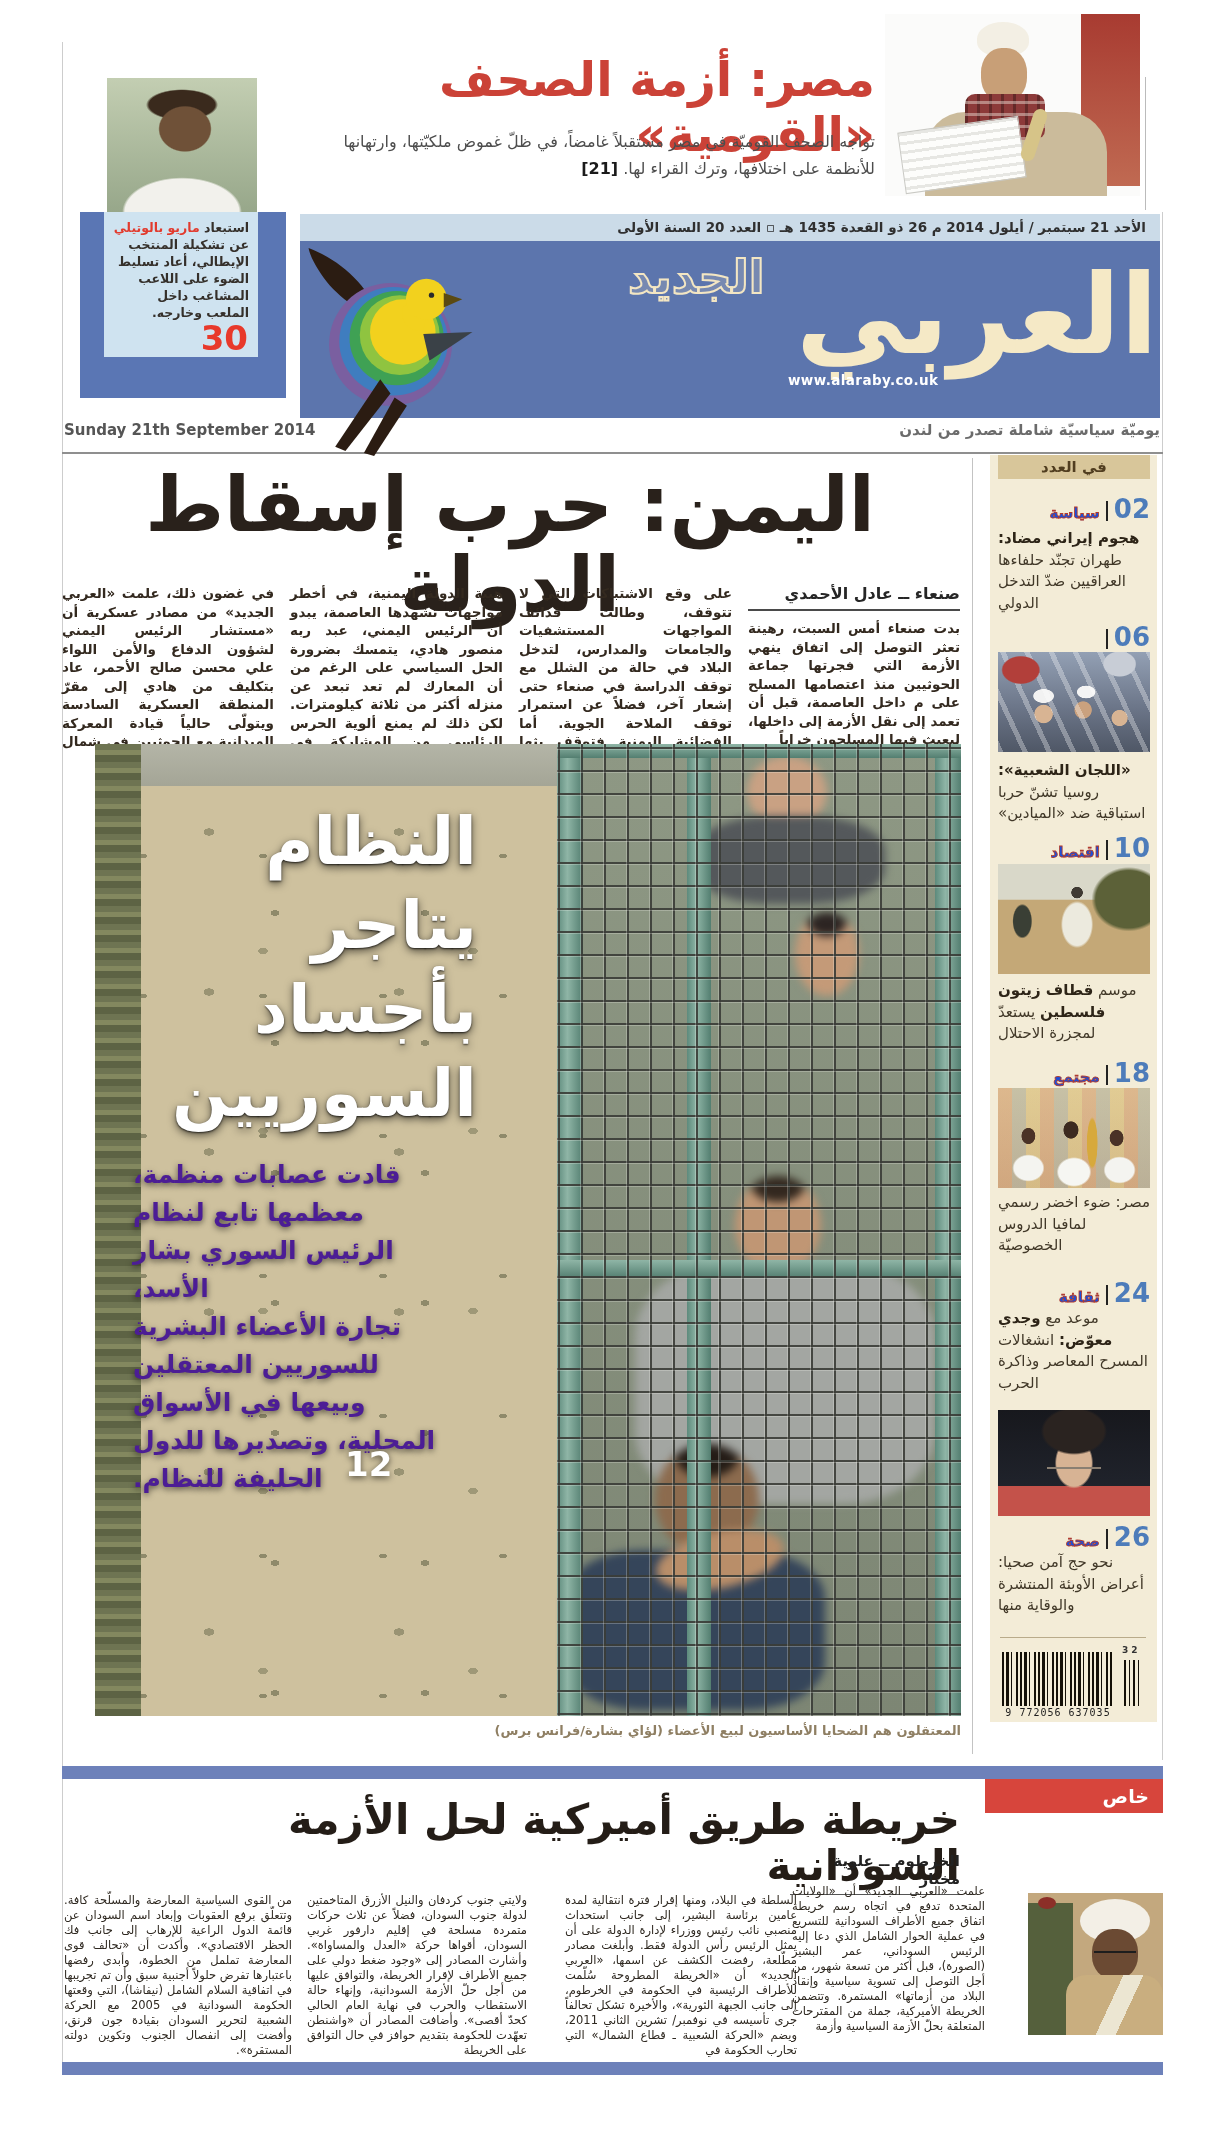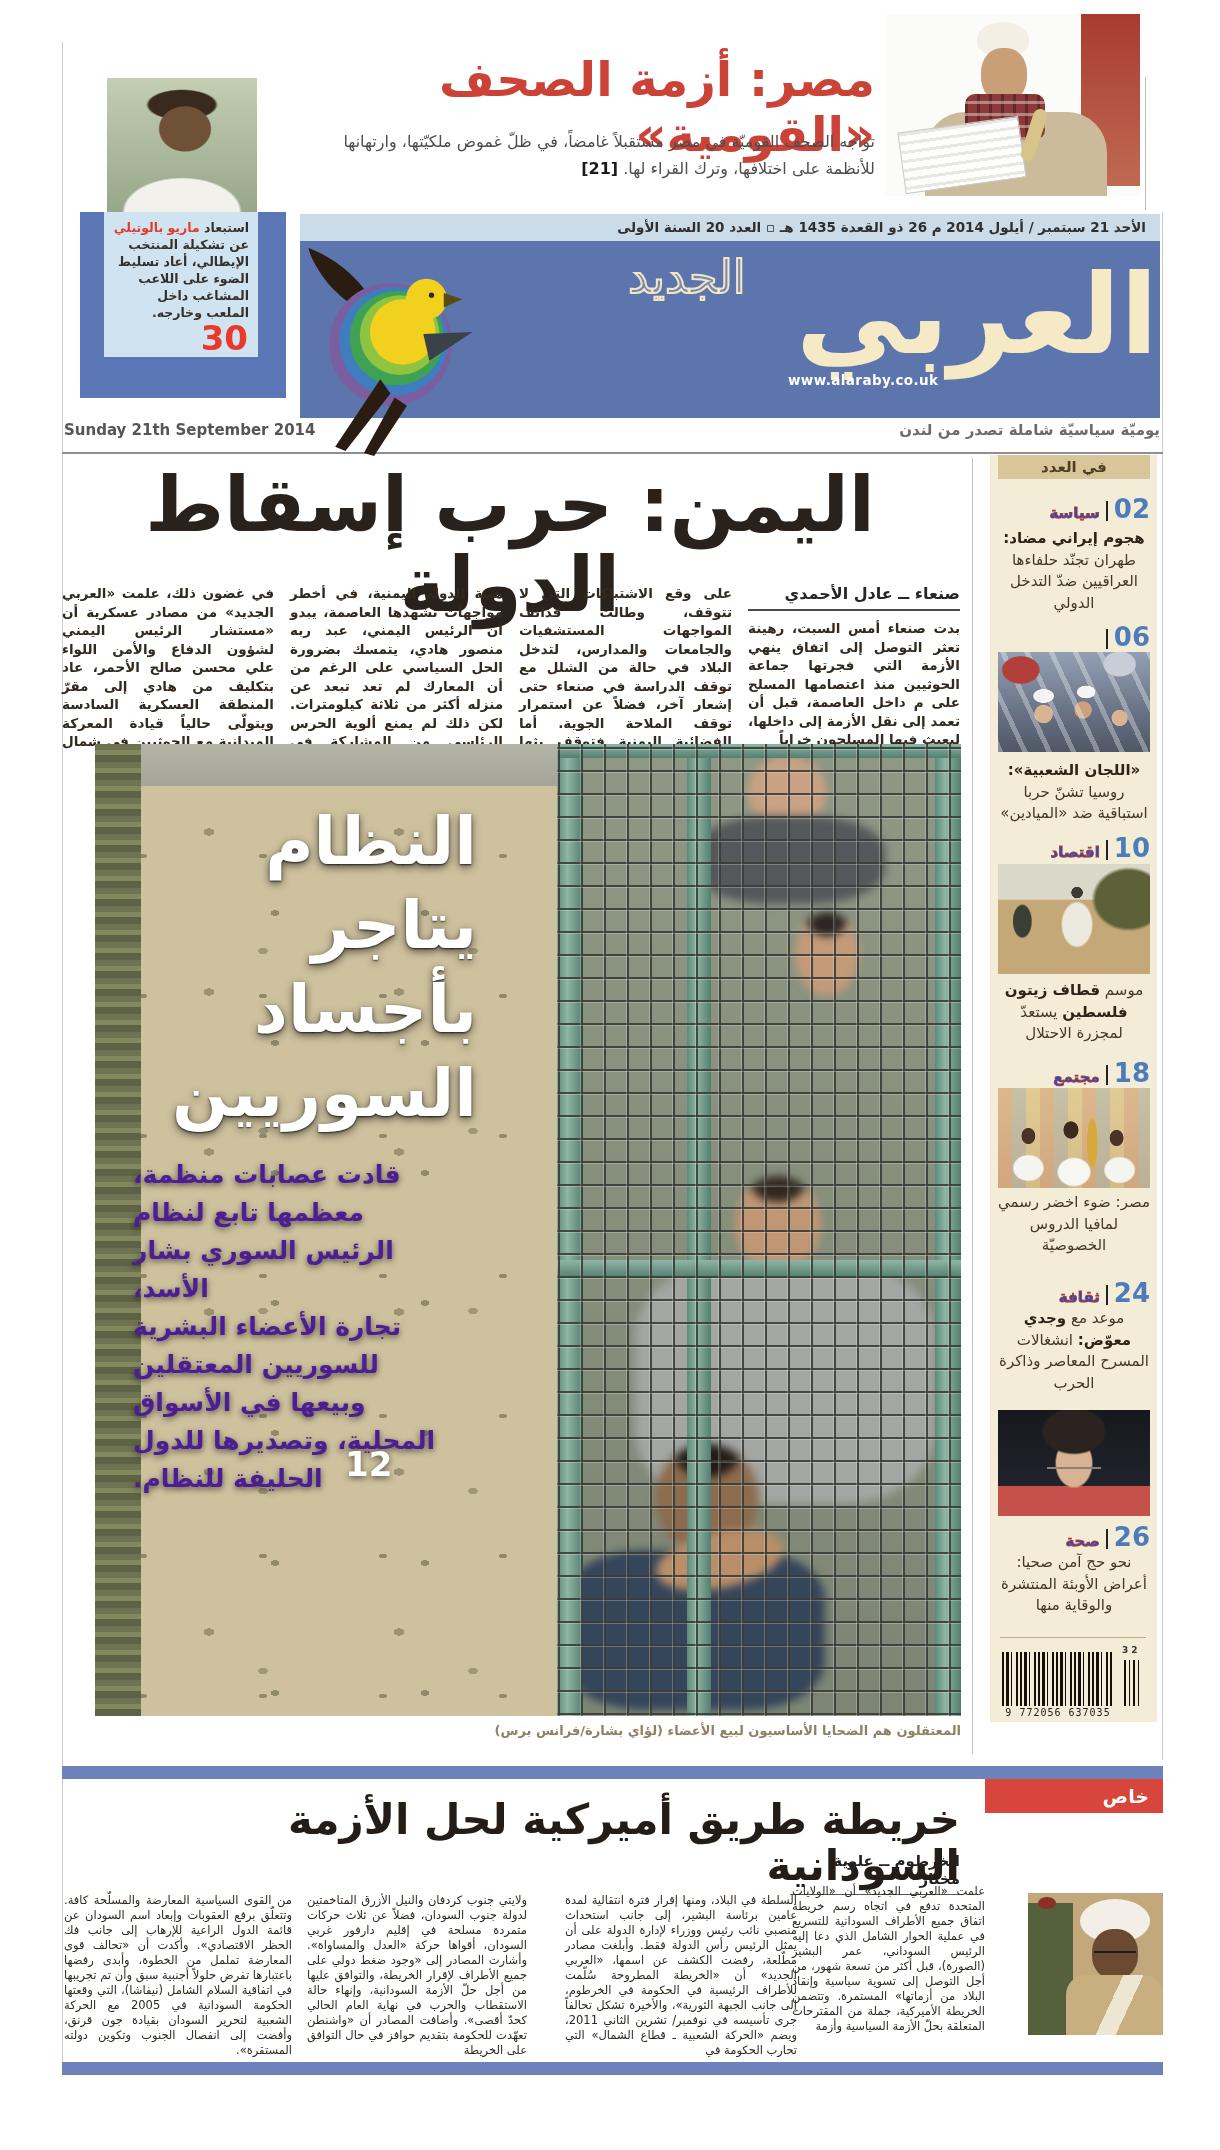--- a/index.html
+++ b/index.html
@@ -44,21 +44,21 @@
   .egy-news { position:absolute; left:16px; top:110px; width:122px; height:62px; border:1px solid #c9c9c4;
     background:repeating-linear-gradient(180deg,#e7e7e3 0 3px,#fdfdfb 3px 9px); transform:rotate(-8deg); }
   .egy-roll { position:absolute; left:142px; top:94px; width:14px; height:54px; background:#d6c488; border-radius:7px; transform:rotate(18deg); }
 
   
   .datebar { position:absolute; left:300px; top:214px; width:860px; height:27px; background:#cbdbe8;
     direction:rtl; text-align:right; padding:0 14px; font-size:13.5px; line-height:27px; font-weight:700; color:#2f2f2f; }
   .band { position:absolute; left:300px; top:241px; width:860px; height:177px; background:#5c75ad; }
   .logo-main { position:absolute; right:62px; top:244px; direction:rtl; font-size:110px; line-height:1.3;
     font-weight:900; color:#f5e9c6; }
-  .logo-sub { position:absolute; left:628px; top:250px; direction:rtl; font-size:46px; font-weight:400;
+  .logo-sub { position:absolute; left:628px; top:250px; direction:rtl; font-size:46px; font-weight:700;
     color:rgba(245,233,198,0.18); -webkit-text-stroke:2px #f3e6c3; }
   .logo-site { position:absolute; left:788px; top:372px; font-size:13.5px; font-weight:700; color:#ffffff; letter-spacing:.4px; }
   .bird { position:absolute; left:300px; top:246px; width:180px; height:210px; }
   .date-en { position:absolute; left:64px; top:421px; font-size:15px; font-weight:600; color:#555; }
   .tagline { position:absolute; right:60px; top:421px; direction:rtl; font-size:15px; font-weight:700; color:#6b6b6b; }
   .rule-top { position:absolute; left:62px; top:452px; width:1101px; height:2px; background:#8f8f8f; }
 
   
   .y-head { position:absolute; left:62px; top:465px; width:896px; text-align:center; direction:rtl;
     font-size:76px; line-height:1.05; font-weight:900; color:#29211b; }
@@ -118,21 +118,21 @@
     font-size:13px; font-weight:700; color:#8f7f63; }
 
   
   .sidebar { position:absolute; left:990px; top:455px; width:167px; height:1267px; background:#f3ecd7; }
   .sb-header { position:absolute; left:998px; top:455px; width:152px; height:24px; background:#d8c69a;
     text-align:center; direction:rtl; font-size:15px; line-height:24px; font-weight:900; color:#513e20; }
   .sb-row { position:absolute; left:998px; width:152px; direction:rtl; text-align:right; height:32px; }
   .sb-page { font-size:26px; font-weight:900; color:#4d7cba; }
   .sb-sep { display:inline-block; width:2px; height:20px; background:#222; margin:0 6px; vertical-align:-3px; }
   .sb-label { font-size:15px; font-weight:900; color:#1d4ed8; -webkit-text-stroke:.8px #b53a28; letter-spacing:.5px; }
-  .sb-text { position:absolute; left:998px; width:152px; direction:rtl; text-align:center;
+  .sb-text { position:absolute; left:998px; width:152px; direction:rtl; text-align:left;
     font-size:15px; line-height:21.5px; font-weight:500; color:#413828; }
   .sb-text b { font-weight:900; color:#2d2417; }
   .sb-photo { position:absolute; left:998px; width:152px; }
   .r0 { top:494px; } .t0 { top:528px; }
   .r1 { top:622px; } .ph-protest { top:652px; height:100px;
     background:
       radial-gradient(30px 22px at 15% 18%, #b23f3a 0 60%, rgba(0,0,0,0) 65%),
       radial-gradient(26px 20px at 80% 12%, #c8cdd6 0 60%, rgba(0,0,0,0) 65%),
       repeating-linear-gradient(65deg, rgba(255,255,255,.32) 0 5px, rgba(0,0,0,0) 5px 22px),
       radial-gradient(18px 12px at 30% 44%, #f2f2f2 0 55%, rgba(0,0,0,0) 60%),

